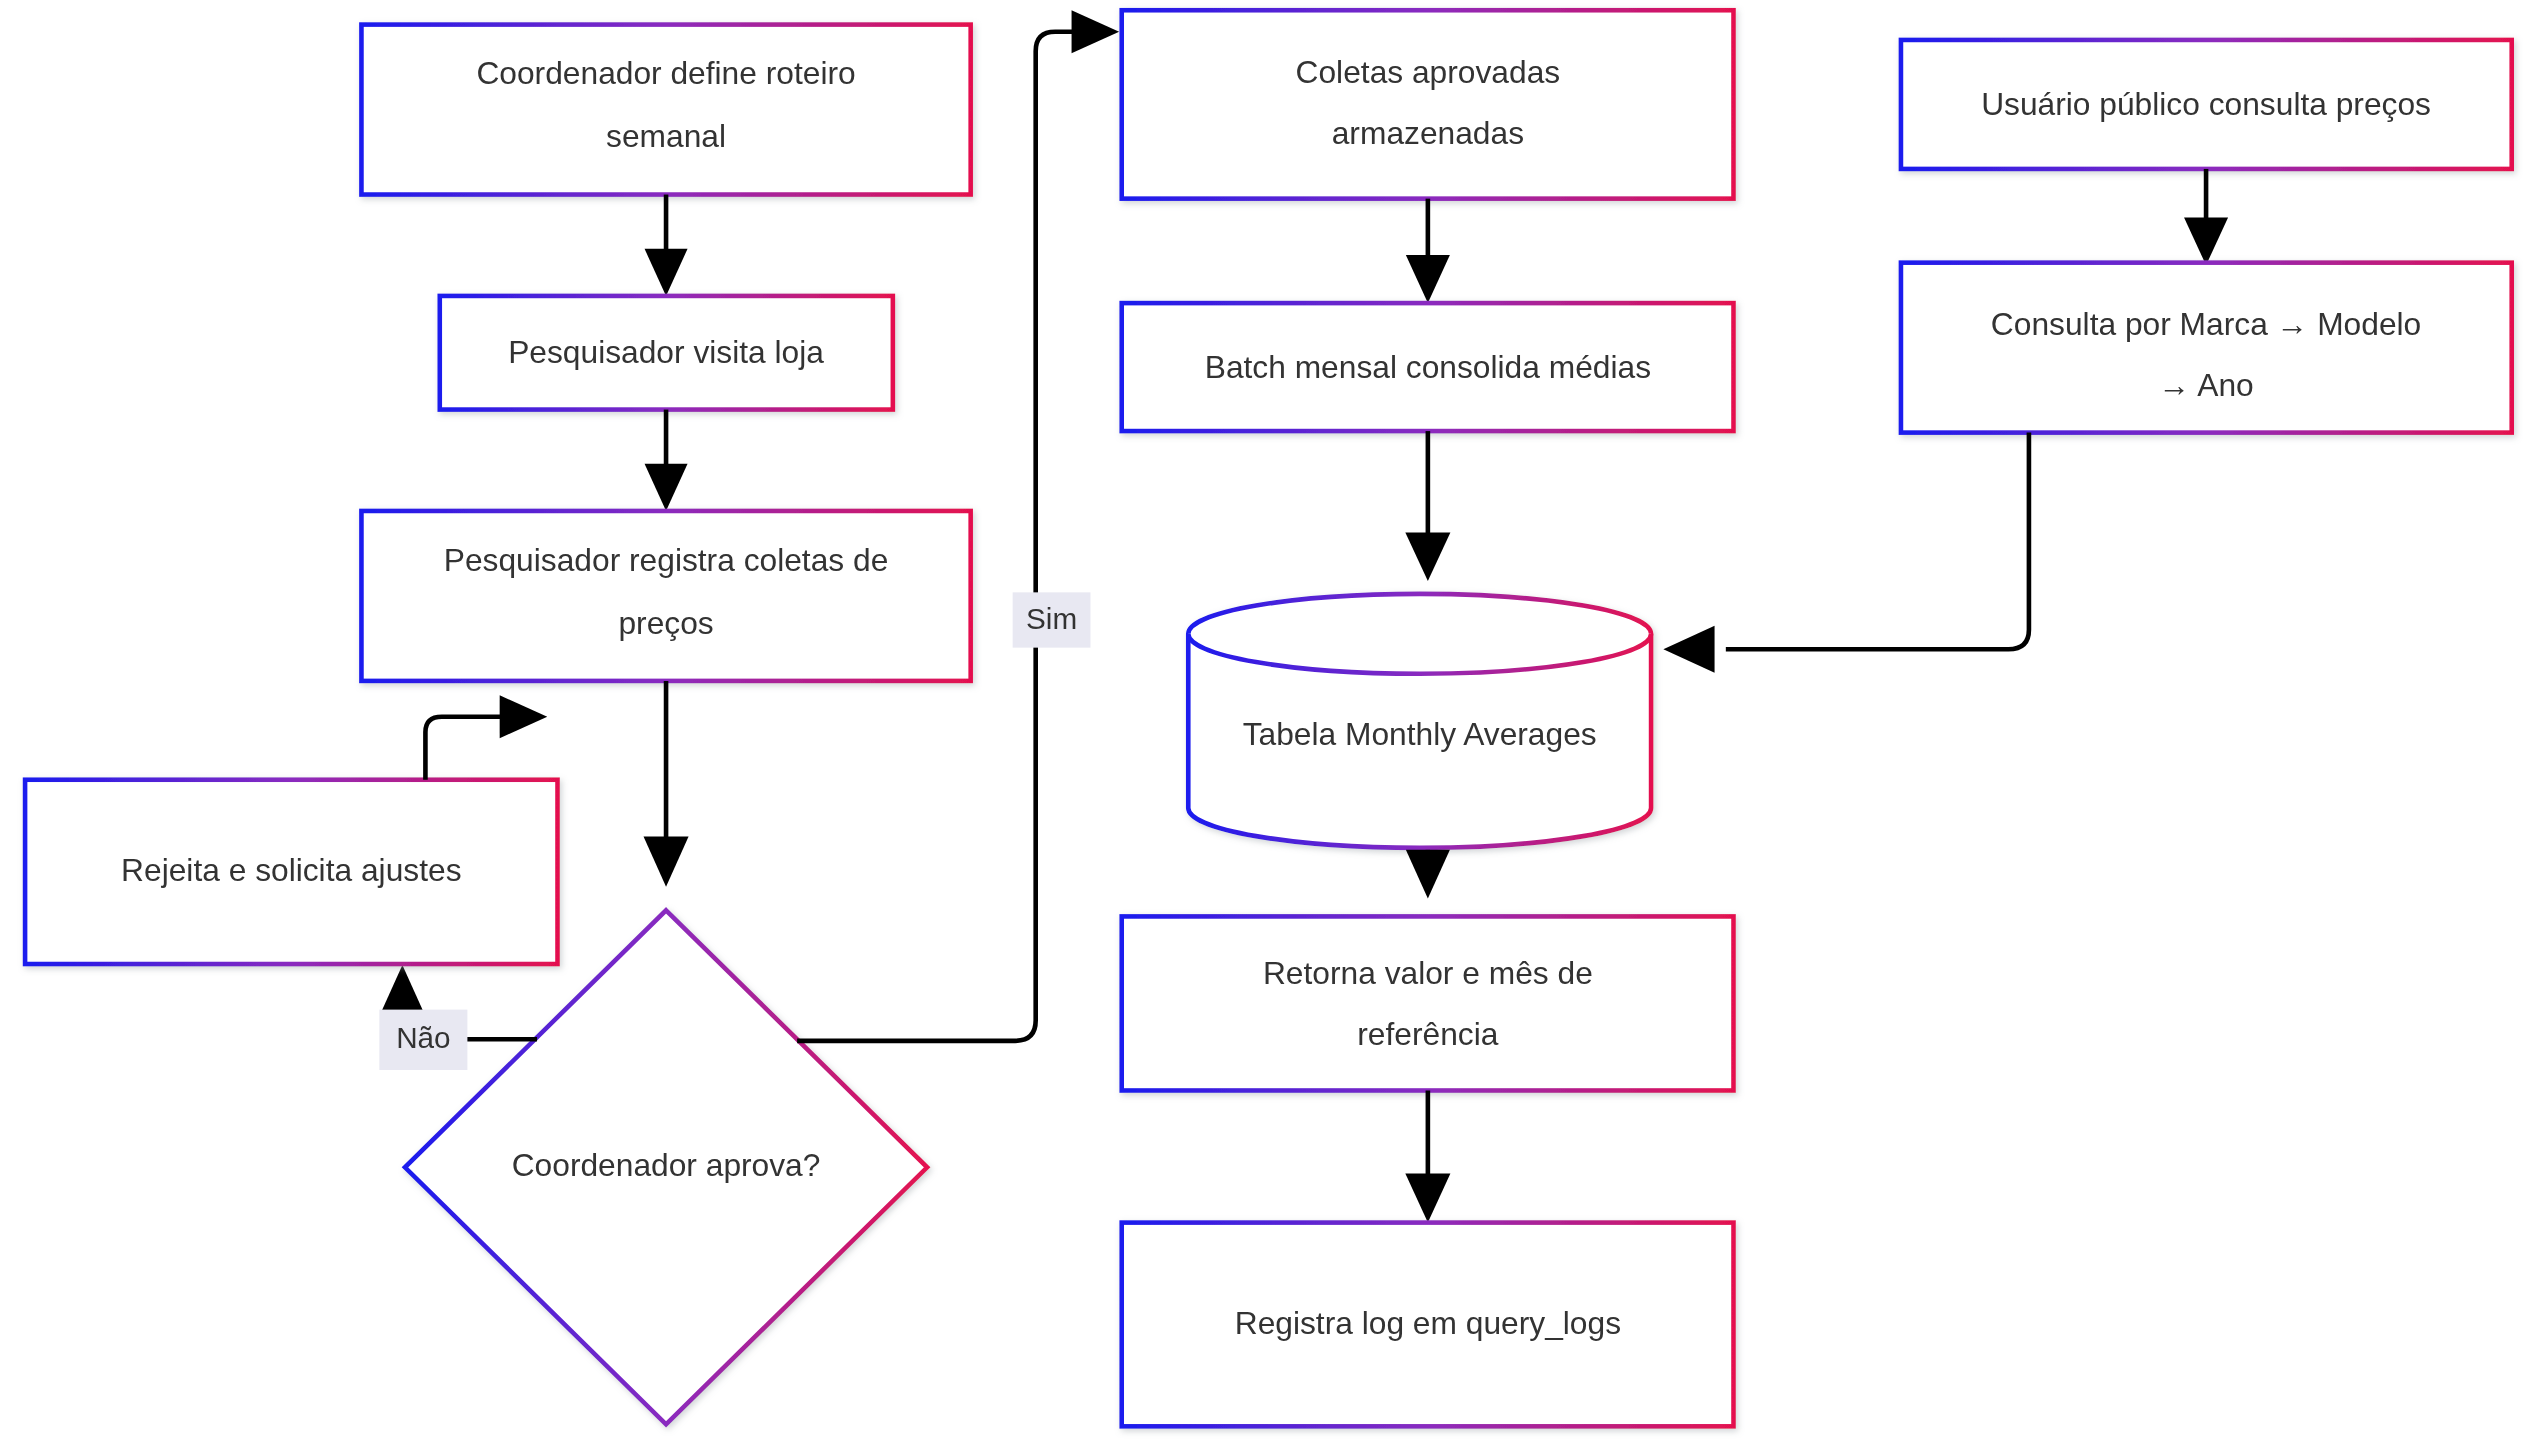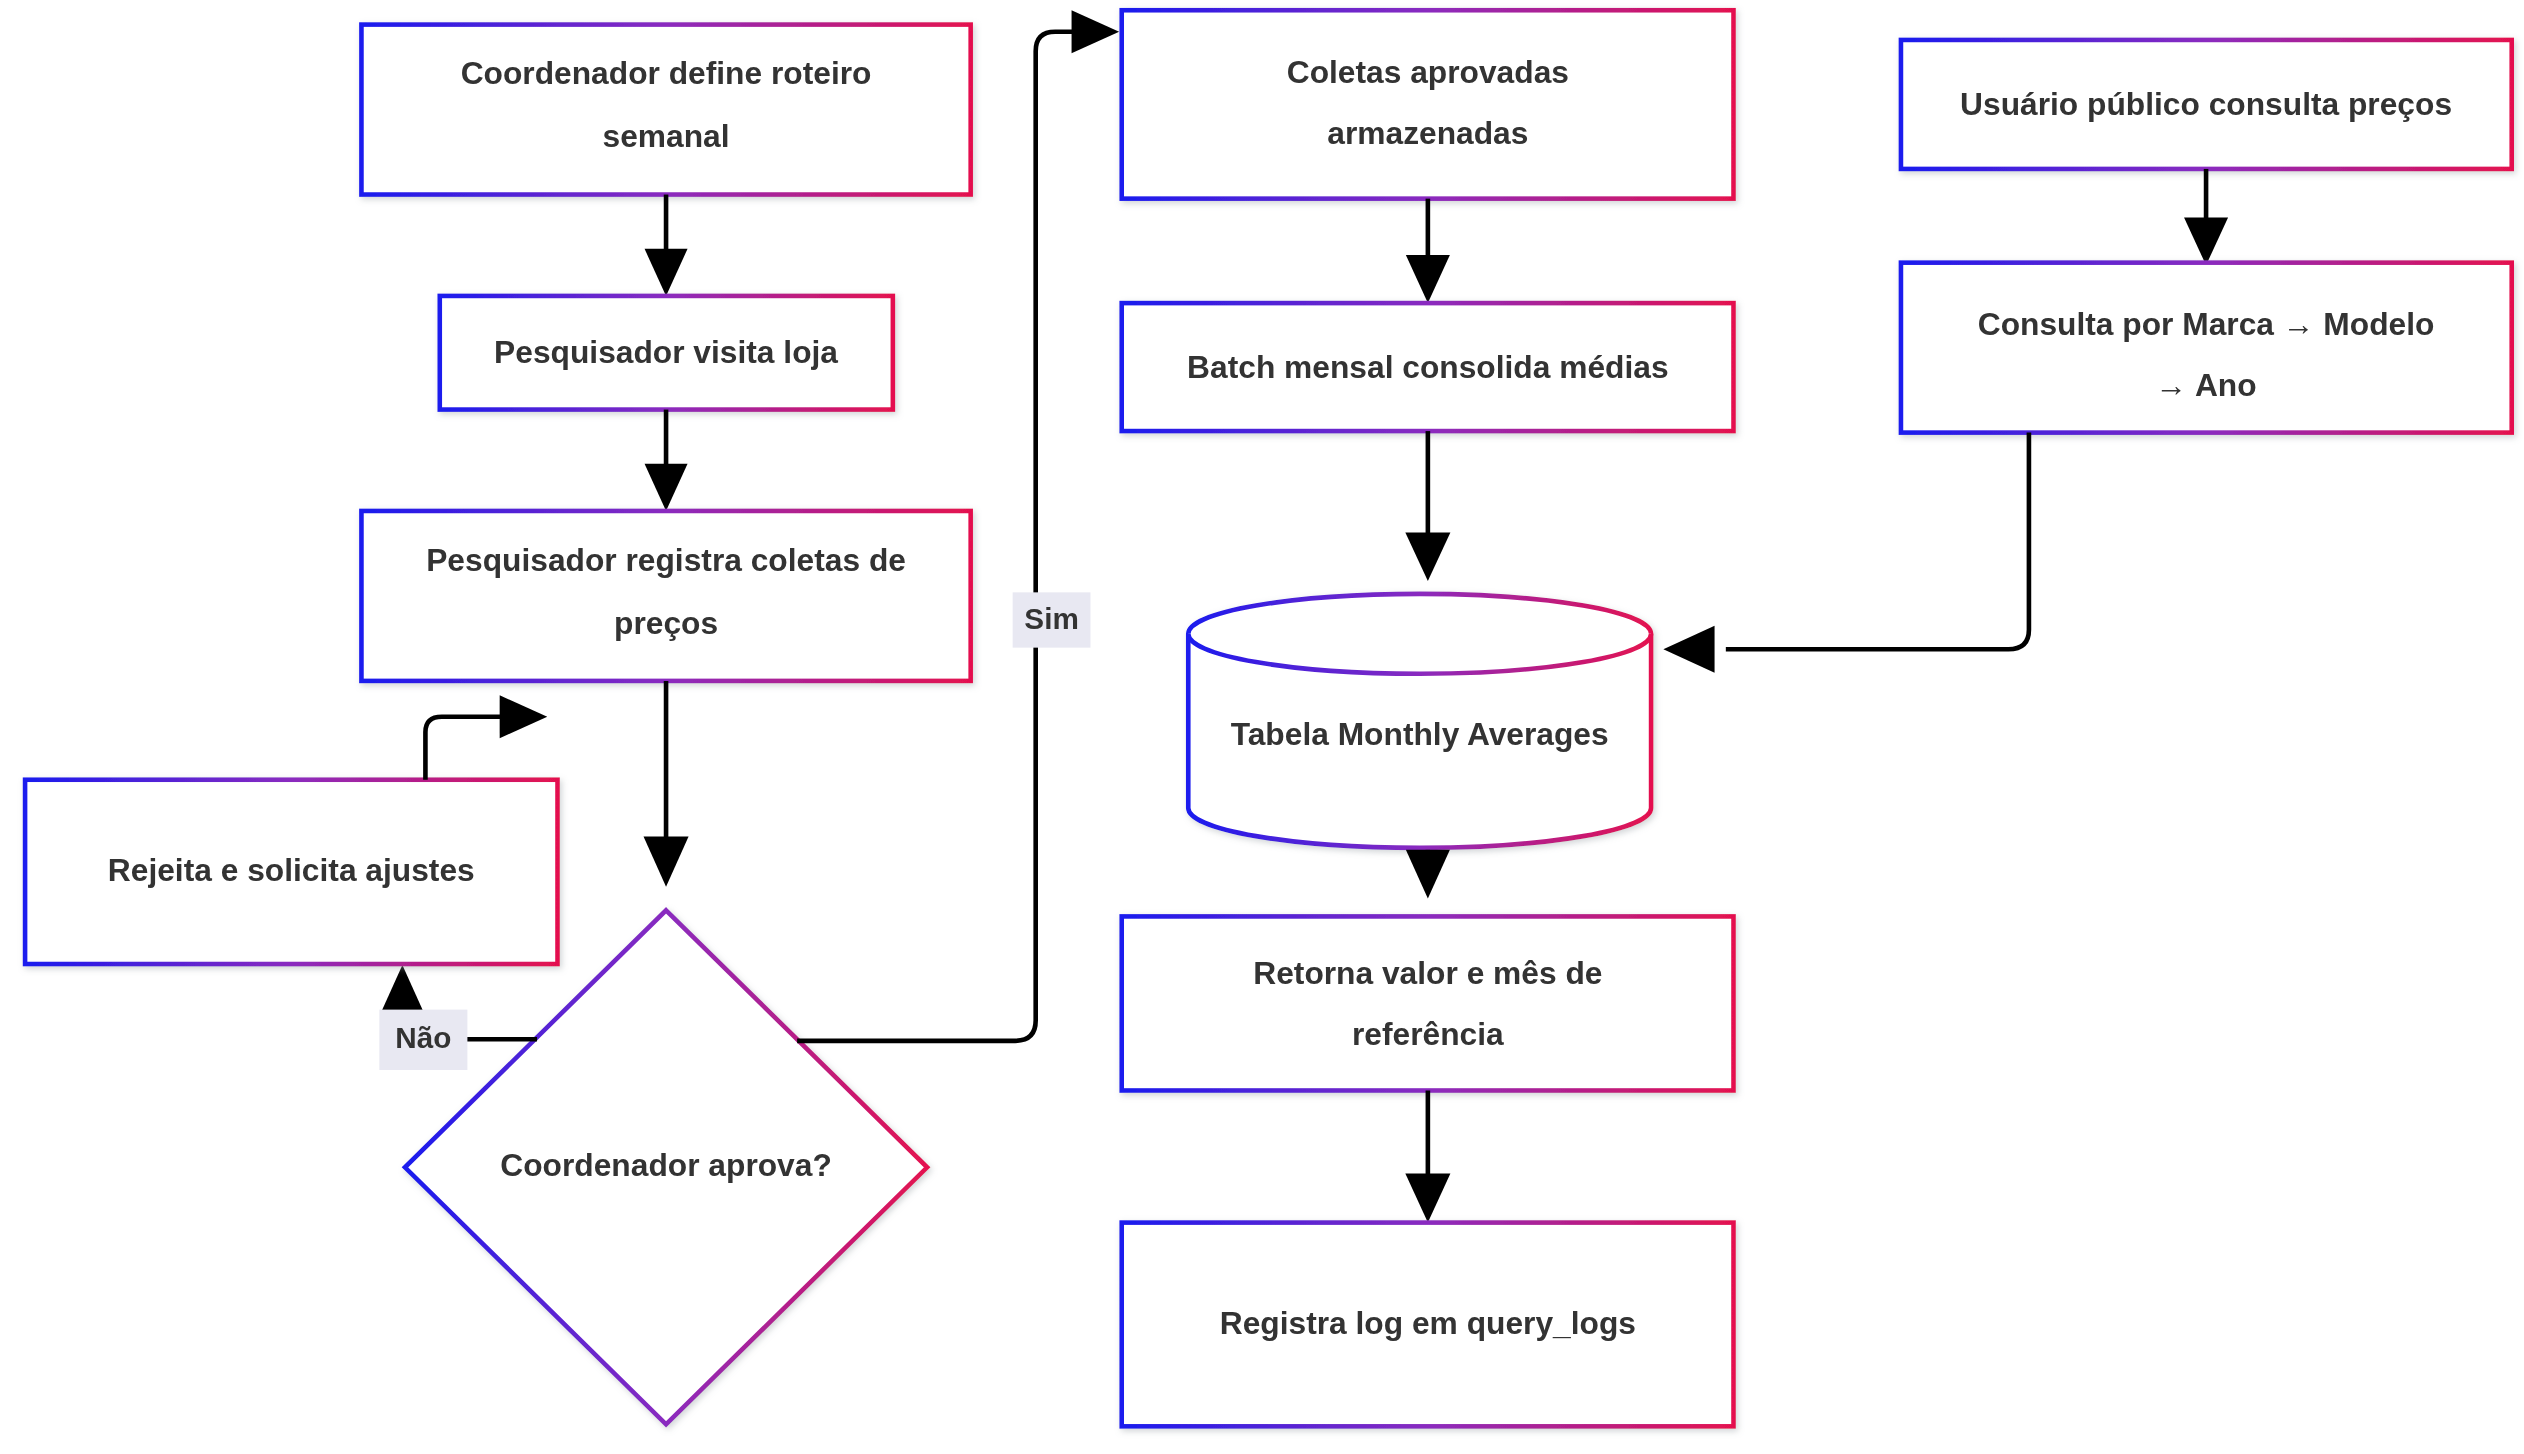--- a/index.html
+++ b/index.html
@@ -1,17 +1,17 @@
 <!DOCTYPE html>
 <html style="font-size:8.2px"><head>
 <meta charset="utf-8">
 <style>
   html,body{margin:0;padding:0;background:#ffffff;}
   body{font-family:"Liberation Sans",sans-serif;}
-  #stage{position:relative;width:2525px;height:1454px;background:#ffffff;overflow:hidden;font-weight:bold;}
+  #stage{position:relative;width:2525px;height:1454px;background:#ffffff;overflow:hidden;}
   svg.flow{position:absolute;left:0;top:0;width:2525px;height:1454px;display:block;}
   .nodeText{
     font-family:"Liberation Sans",sans-serif;
     font-size:62px;
     fill:#333333;
     text-anchor:middle;
     dominant-baseline:middle;
   }
   .edgeLabel{
     font-family:"Liberation Sans",sans-serif;

